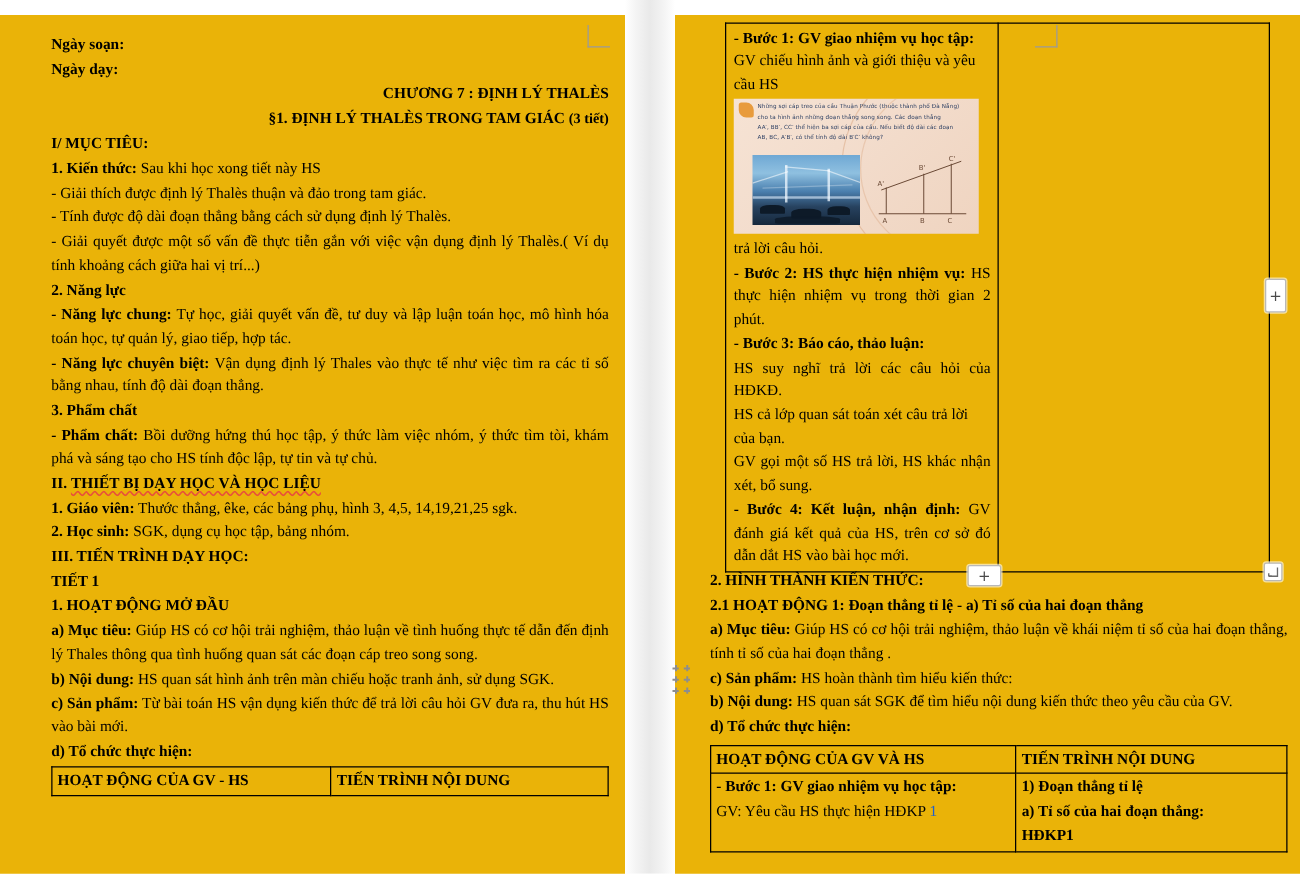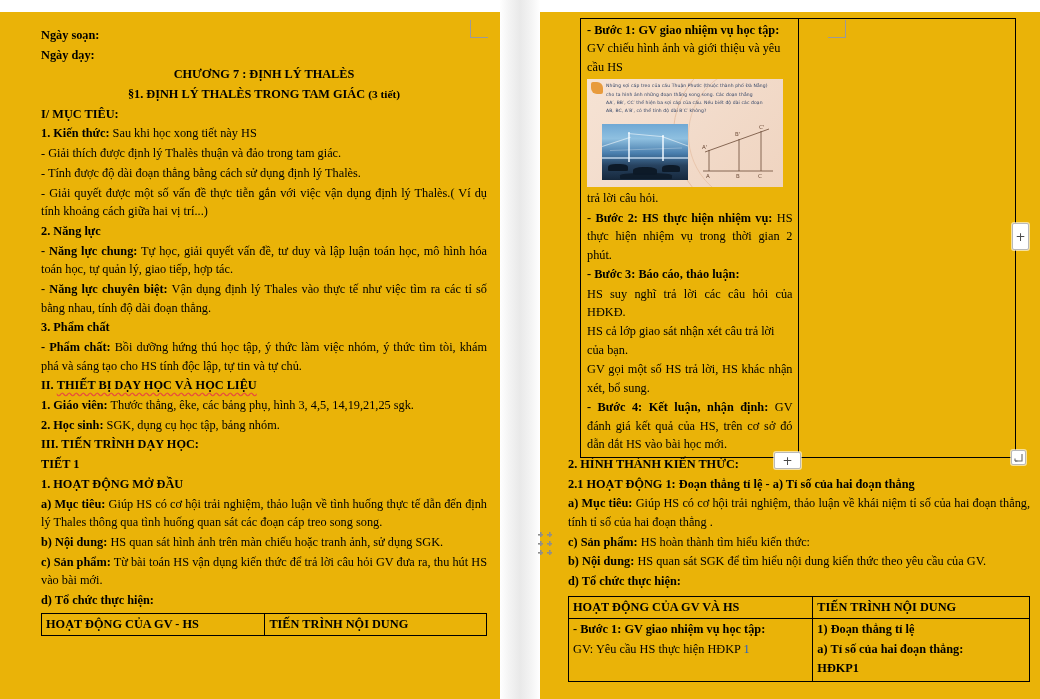--- a/index.html
+++ b/index.html
@@ -48,21 +48,21 @@
     top: 14px;
   }
   #page-right .body-col { left: 28px; width: 462px; top: 6px; }
 
   p {
     margin: 0 0 1px 0;
     line-height: 1.52;
     text-align: left;
   }
   .b { font-weight: bold; }
-  .center { text-align: center; }
+  .center { text-align: right; }
   .just { text-align: justify; text-justify: inter-word; }
 
   .spellred {
     text-decoration: underline wavy #e8503a;
     text-decoration-skip-ink: none;
     text-underline-offset: 2px;
   }
   .blue { color: #1f5fd0; }
 
   
@@ -369,21 +369,21 @@
 
             <p class="cell-p">trả lời câu hỏi.</p>
 
             <p class="cell-p just">
               <span class="b">- Bước 2: HS thực hiện nhiệm vụ:</span>
               <span>HS thực hiện nhiệm vụ trong thời gian 2 phút.</span>
             </p>
 
             <p class="cell-p b">- Bước 3: Báo cáo, thảo luận:</p>
             <p class="cell-p just"> HS  suy  nghĩ  trả  lời  các  câu  hỏi  của HĐKĐ.</p>
-            <p class="cell-p"> HS cả lớp giao sát nhận xét câu trả lời của bạn.</p>
+            <p class="cell-p"> HS cả lớp quan sát toán xét câu trả lời của bạn.</p>
             <p class="cell-p just">GV gọi một số HS trả lời, HS khác nhận xét, bổ sung.</p>
 
             <p class="cell-p just">
               <span class="b"> - Bước 4: Kết luận, nhận định:</span>
               <span>GV đánh giá kết quả của HS, trên cơ sở đó dẫn dắt HS vào bài học mới.</span>
             </p>
 
           </td>
           <td></td>
         </tr>

